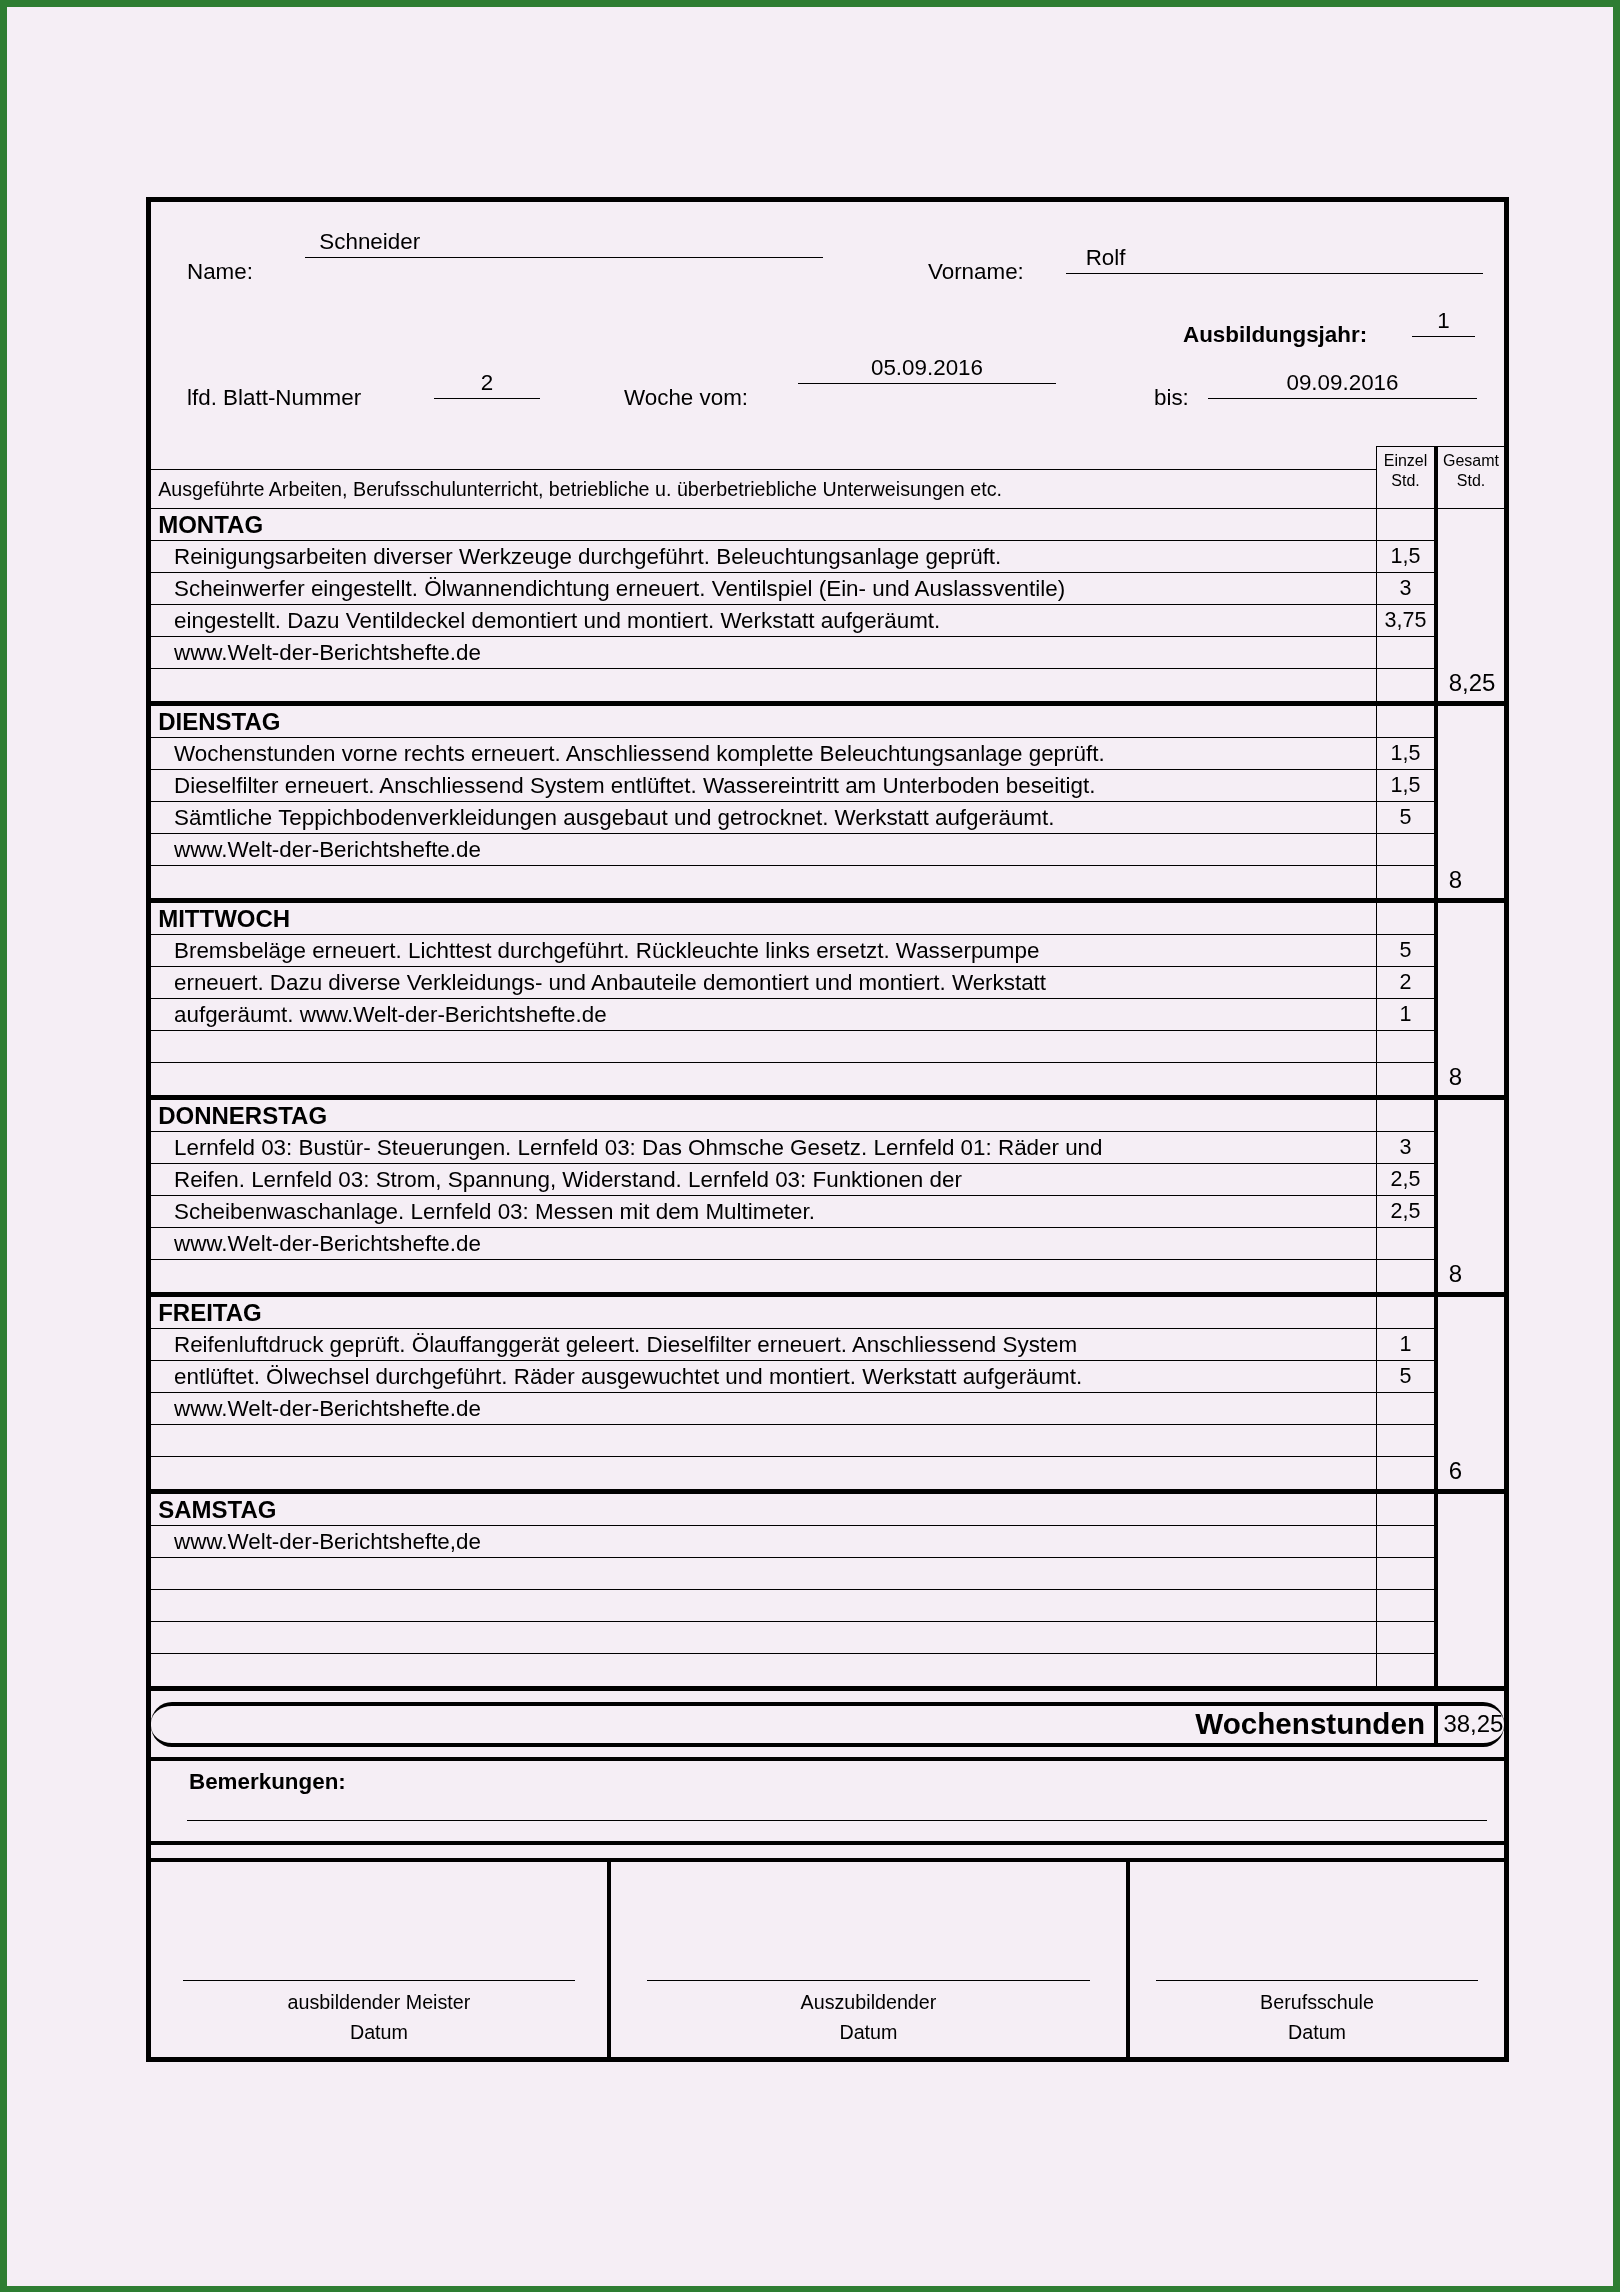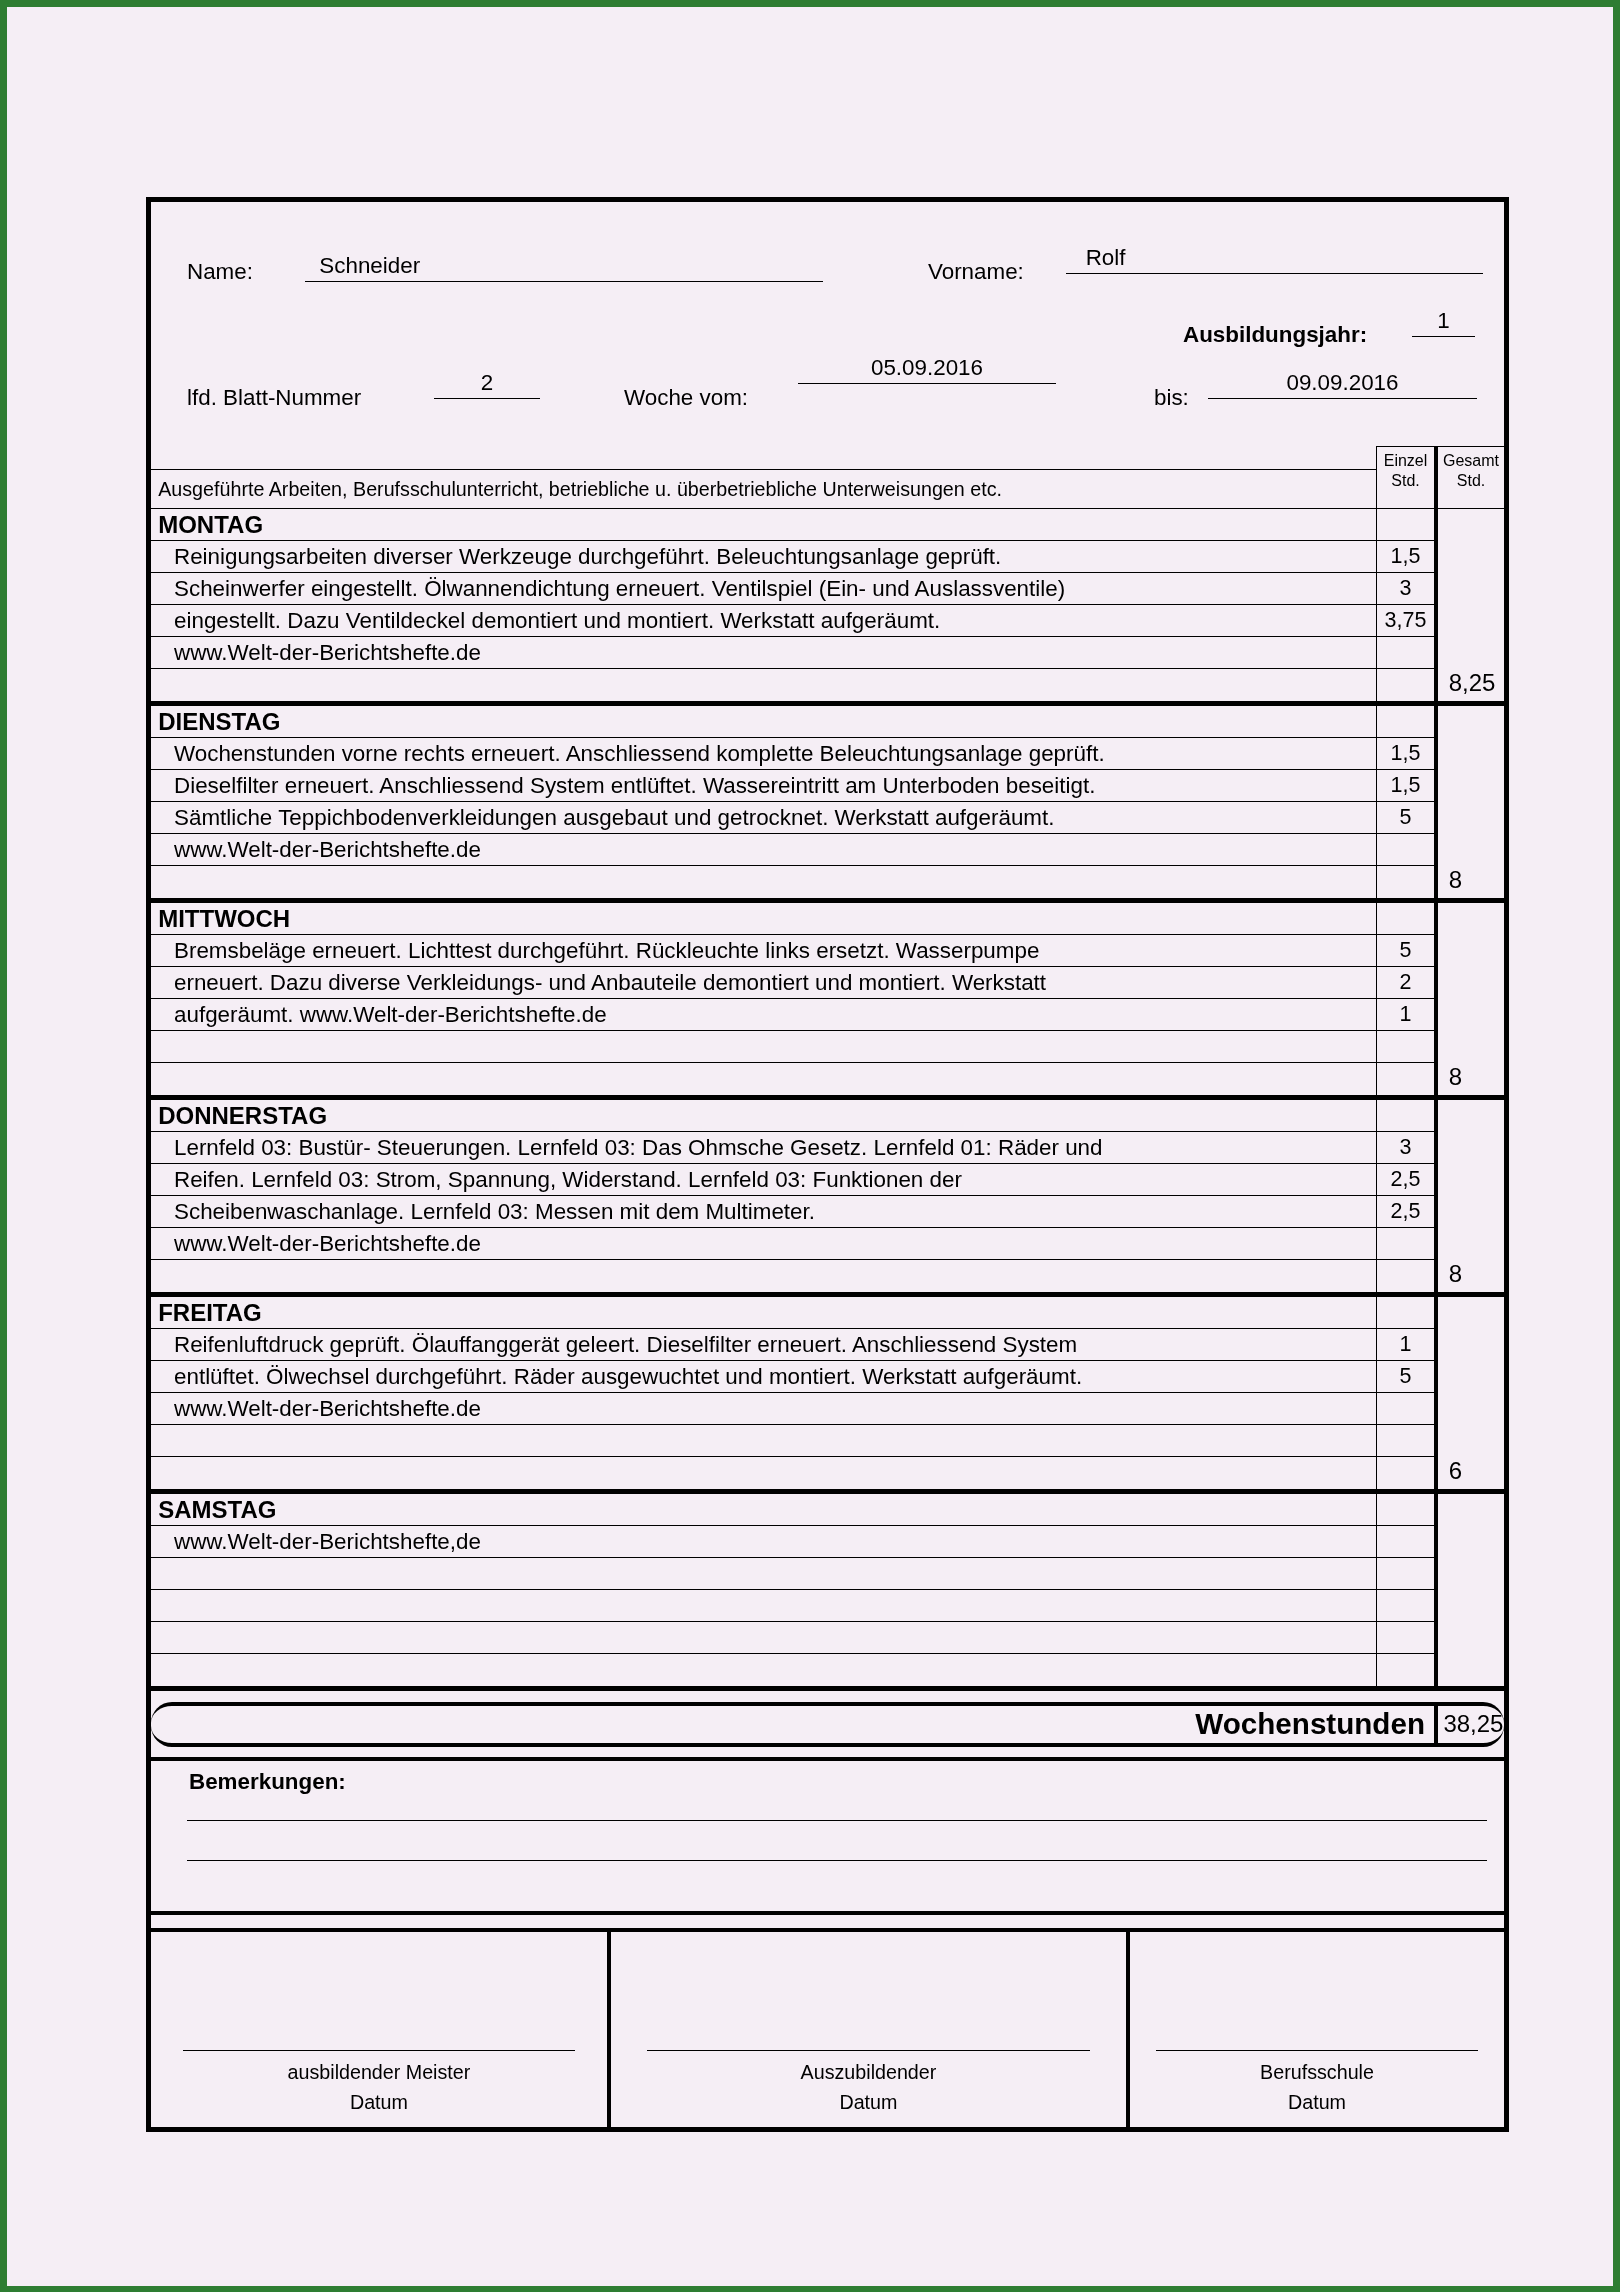--- a/index.html
+++ b/index.html
@@ -64,21 +64,21 @@
   }
   .week-label {
     font-weight:bold; font-size:29.6px; display:flex; align-items:center; justify-content:flex-end;
     padding-right:9px;
   }
   .week-value {
     border-left:4.5px solid #000; font-size:24px; display:flex; align-items:center; padding-left:5.4px;
   }
   
   .bemerkungen {
-    margin-top:10.7px; position:relative; height:158px;
+    margin-top:10.7px; position:relative; height:88px;
     border-top:4.5px solid #000; border-bottom:4.5px solid #000;
   }
   .bem-label { position:absolute; left:38px; top:7.2px; font-weight:bold; font-size:22.4px; }
   .bem-line { position:absolute; left:36px; width:1300px; border-bottom:1.8px solid #000; }
   .bem-line.l1 { top:59px; }
   .bem-line.l2 { top:99px; }
   
   .signatures {
     margin-top:12.5px; height:199px; border-top:4.5px solid #000;
     display:grid; grid-template-columns:310fr 353fr 257fr;
@@ -89,21 +89,21 @@
   .sig-label, .sig-datum { text-align:center; font-size:19.7px; line-height:1.55; }
 </style>
 </head>
 <body>
 
 <div class="page">
   <div class="form">
 
     <div class="form-header">
       <span class="hlabel" style="left:36px; top:57px;">Name:</span>
-      <div class="hfield" style="left:154px; top:44px; width:518px; padding-left:14.3px;">
+      <div class="hfield" style="left:154px; top:20px; width:518px; padding-left:14.3px;">
         <span>Schneider</span>
       </div>
 
       <span class="hlabel" style="left:777px; top:57px;">Vorname:</span>
       <div class="hfield" style="left:915px; top:36px; width:417px; padding-left:19.7px;">
         <span>Rolf</span>
       </div>
 
       <span class="hlabel bold" style="left:1032px; top:120px;text-align:center;">Ausbildungsjahr:</span>
       <div class="hfield center" style="left:1261px; top:99px; width:63px;">

